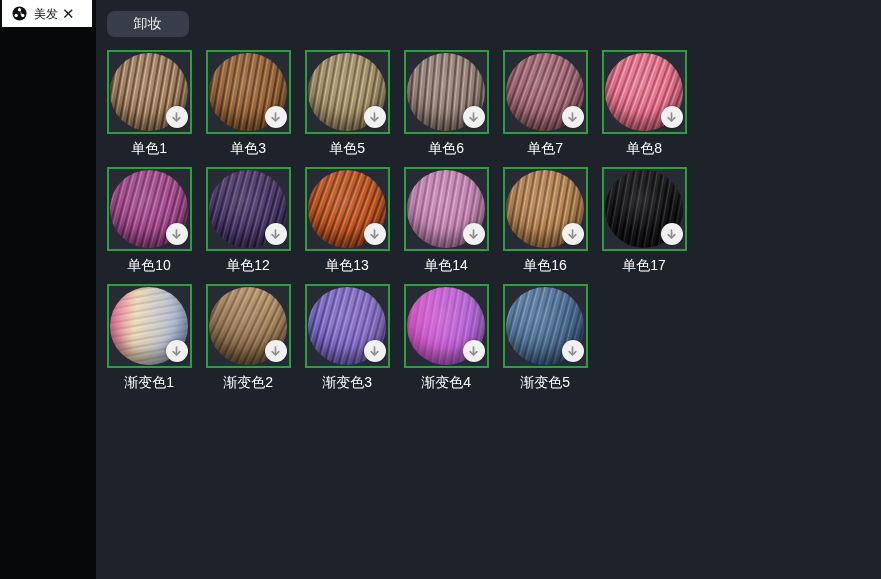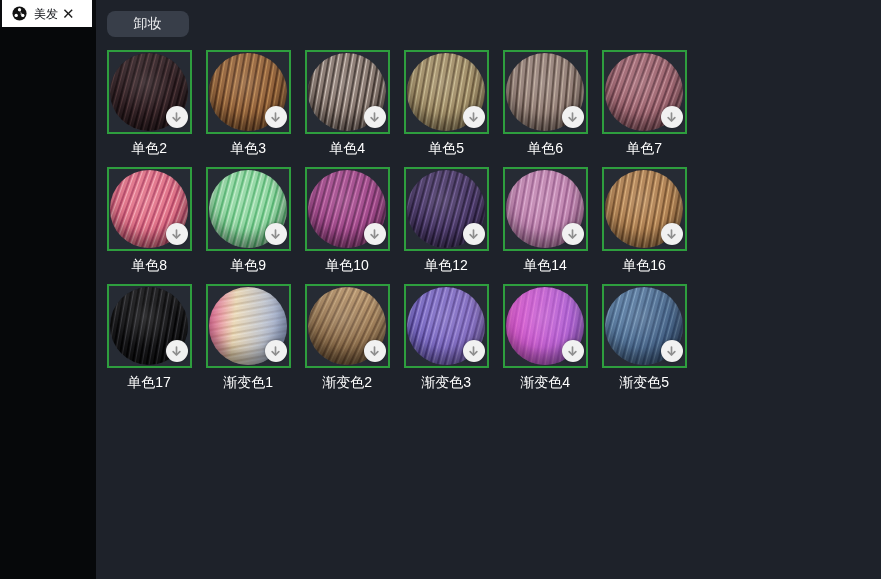--- a/index.html
+++ b/index.html
@@ -66,59 +66,47 @@
       </g>
     </svg>
     <span class="win-title">美发</span>
     <span class="spacer"></span>
     <button class="close-btn">✕</button>
   </div>
 
   <div class="content">
     <button class="remove-btn">卸妆</button>
     <div class="grid">
-
-  <div class="cell">
-    <div class="tile">
-      <div class="hair" style="background: radial-gradient(circle at 45% 38%, rgba(255, 255, 255, 0.12), rgba(255, 255, 255, 0) 48%, rgba(0, 0, 0, 0.3) 94%), repeating-linear-gradient(105deg, rgb(28, 16, 19) 0px, rgb(28, 16, 19) 1px, rgb(51, 34, 38) 2px, rgb(84, 58, 60) 3px, rgb(51, 34, 38) 4px, rgb(51, 34, 38) 6px, rgb(28, 16, 19) 7px);"></div>
-      <button class="dl-btn">
-        <svg width="13" height="13" viewBox="0 0 14 14" fill="none" stroke="#8e8e8e" stroke-width="1.8" stroke-linecap="round" stroke-linejoin="round">
-          <path d="M7 2.2 V10.2"></path>
-          <path d="M3.4 7.2 L7 10.8 L10.6 7.2"></path>
-        </svg>
-      </button>
-    </div>
-    <span class="tile-label">单色2</span>
-  </div>
+  <div class="cell">
+    <div class="tile">
+      <div class="hair" style="background: radial-gradient(circle at 45% 38%, rgba(255, 255, 255, 0.12), rgba(255, 255, 255, 0) 48%, rgba(0, 0, 0, 0.3) 94%), repeating-linear-gradient(100deg, rgb(99, 72, 47) 0px, rgb(99, 72, 47) 1px, rgb(161, 128, 98) 2px, rgb(208, 182, 148) 3px, rgb(161, 128, 98) 4px, rgb(161, 128, 98) 6px, rgb(99, 72, 47) 7px);"></div>
+      <button class="dl-btn">
+        <svg width="13" height="13" viewBox="0 0 14 14" fill="none" stroke="#8e8e8e" stroke-width="1.8" stroke-linecap="round" stroke-linejoin="round">
+          <path d="M7 2.2 V10.2"></path>
+          <path d="M3.4 7.2 L7 10.8 L10.6 7.2"></path>
+        </svg>
+      </button>
+    </div>
+    <span class="tile-label">单色1</span>
+  </div>
+
 
   <div class="cell">
     <div class="tile">
       <div class="hair" style="background: radial-gradient(circle at 45% 38%, rgba(255, 255, 255, 0.12), rgba(255, 255, 255, 0) 48%, rgba(0, 0, 0, 0.3) 94%), repeating-linear-gradient(100deg, rgb(94, 58, 32) 0px, rgb(94, 58, 32) 1px, rgb(150, 101, 60) 2px, rgb(191, 140, 85) 3px, rgb(150, 101, 60) 4px, rgb(150, 101, 60) 6px, rgb(94, 58, 32) 7px);"></div>
       <button class="dl-btn">
         <svg width="13" height="13" viewBox="0 0 14 14" fill="none" stroke="#8e8e8e" stroke-width="1.8" stroke-linecap="round" stroke-linejoin="round">
           <path d="M7 2.2 V10.2"></path>
           <path d="M3.4 7.2 L7 10.8 L10.6 7.2"></path>
         </svg>
       </button>
     </div>
     <span class="tile-label">单色3</span>
   </div>
 
-  <div class="cell">
-    <div class="tile">
-      <div class="hair" style="background: radial-gradient(circle at 45% 38%, rgba(255, 255, 255, 0.12), rgba(255, 255, 255, 0) 48%, rgba(0, 0, 0, 0.3) 94%), repeating-linear-gradient(100deg, rgb(69, 58, 53) 0px, rgb(69, 58, 53) 1px, rgb(138, 122, 114) 2px, rgb(207, 195, 186) 3px, rgb(138, 122, 114) 4px, rgb(138, 122, 114) 6px, rgb(69, 58, 53) 7px);"></div>
-      <button class="dl-btn">
-        <svg width="13" height="13" viewBox="0 0 14 14" fill="none" stroke="#8e8e8e" stroke-width="1.8" stroke-linecap="round" stroke-linejoin="round">
-          <path d="M7 2.2 V10.2"></path>
-          <path d="M3.4 7.2 L7 10.8 L10.6 7.2"></path>
-        </svg>
-      </button>
-    </div>
-    <span class="tile-label">单色4</span>
-  </div>
 
   <div class="cell">
     <div class="tile">
       <div class="hair" style="background: radial-gradient(circle at 45% 38%, rgba(255, 255, 255, 0.12), rgba(255, 255, 255, 0) 48%, rgba(0, 0, 0, 0.3) 94%), repeating-linear-gradient(100deg, rgb(111, 94, 65) 0px, rgb(111, 94, 65) 1px, rgb(163, 144, 106) 2px, rgb(202, 189, 147) 3px, rgb(163, 144, 106) 4px, rgb(163, 144, 106) 6px, rgb(111, 94, 65) 7px);"></div>
       <button class="dl-btn">
         <svg width="13" height="13" viewBox="0 0 14 14" fill="none" stroke="#8e8e8e" stroke-width="1.8" stroke-linecap="round" stroke-linejoin="round">
           <path d="M7 2.2 V10.2"></path>
           <path d="M3.4 7.2 L7 10.8 L10.6 7.2"></path>
         </svg>
       </button>
@@ -158,32 +146,20 @@
       <button class="dl-btn">
         <svg width="13" height="13" viewBox="0 0 14 14" fill="none" stroke="#8e8e8e" stroke-width="1.8" stroke-linecap="round" stroke-linejoin="round">
           <path d="M7 2.2 V10.2"></path>
           <path d="M3.4 7.2 L7 10.8 L10.6 7.2"></path>
         </svg>
       </button>
     </div>
     <span class="tile-label">单色8</span>
   </div>
 
-  <div class="cell">
-    <div class="tile">
-      <div class="hair" style="background: radial-gradient(circle at 45% 38%, rgba(255, 255, 255, 0.12), rgba(255, 255, 255, 0) 48%, rgba(0, 0, 0, 0.3) 94%), repeating-linear-gradient(105deg, rgb(88, 181, 115) 0px, rgb(88, 181, 115) 1px, rgb(147, 216, 164) 2px, rgb(194, 238, 203) 3px, rgb(147, 216, 164) 4px, rgb(147, 216, 164) 6px, rgb(88, 181, 115) 7px);"></div>
-      <button class="dl-btn">
-        <svg width="13" height="13" viewBox="0 0 14 14" fill="none" stroke="#8e8e8e" stroke-width="1.8" stroke-linecap="round" stroke-linejoin="round">
-          <path d="M7 2.2 V10.2"></path>
-          <path d="M3.4 7.2 L7 10.8 L10.6 7.2"></path>
-        </svg>
-      </button>
-    </div>
-    <span class="tile-label">单色9</span>
-  </div>
 
   <div class="cell">
     <div class="tile">
       <div class="hair" style="background: radial-gradient(circle at 45% 38%, rgba(255, 255, 255, 0.12), rgba(255, 255, 255, 0) 48%, rgba(0, 0, 0, 0.3) 94%), repeating-linear-gradient(105deg, rgb(113, 49, 99) 0px, rgb(113, 49, 99) 1px, rgb(163, 74, 141) 2px, rgb(200, 115, 174) 3px, rgb(163, 74, 141) 4px, rgb(163, 74, 141) 6px, rgb(113, 49, 99) 7px);"></div>
       <button class="dl-btn">
         <svg width="13" height="13" viewBox="0 0 14 14" fill="none" stroke="#8e8e8e" stroke-width="1.8" stroke-linecap="round" stroke-linejoin="round">
           <path d="M7 2.2 V10.2"></path>
           <path d="M3.4 7.2 L7 10.8 L10.6 7.2"></path>
         </svg>
       </button>
@@ -198,20 +174,32 @@
       <button class="dl-btn">
         <svg width="13" height="13" viewBox="0 0 14 14" fill="none" stroke="#8e8e8e" stroke-width="1.8" stroke-linecap="round" stroke-linejoin="round">
           <path d="M7 2.2 V10.2"></path>
           <path d="M3.4 7.2 L7 10.8 L10.6 7.2"></path>
         </svg>
       </button>
     </div>
     <span class="tile-label">单色12</span>
   </div>
 
+  <div class="cell">
+    <div class="tile">
+      <div class="hair" style="background: radial-gradient(circle at 45% 38%, rgba(255, 255, 255, 0.12), rgba(255, 255, 255, 0) 48%, rgba(0, 0, 0, 0.3) 94%), repeating-linear-gradient(110deg, rgb(126, 52, 20) 0px, rgb(126, 52, 20) 1px, rgb(188, 85, 38) 2px, rgb(224, 128, 60) 3px, rgb(188, 85, 38) 4px, rgb(188, 85, 38) 6px, rgb(126, 52, 20) 7px);"></div>
+      <button class="dl-btn">
+        <svg width="13" height="13" viewBox="0 0 14 14" fill="none" stroke="#8e8e8e" stroke-width="1.8" stroke-linecap="round" stroke-linejoin="round">
+          <path d="M7 2.2 V10.2"></path>
+          <path d="M3.4 7.2 L7 10.8 L10.6 7.2"></path>
+        </svg>
+      </button>
+    </div>
+    <span class="tile-label">单色13</span>
+  </div>
 
   <div class="cell">
     <div class="tile">
       <div class="hair" style="background: radial-gradient(circle at 45% 38%, rgba(255, 255, 255, 0.12), rgba(255, 255, 255, 0) 48%, rgba(0, 0, 0, 0.3) 94%), repeating-linear-gradient(100deg, rgb(156, 97, 144) 0px, rgb(156, 97, 144) 1px, rgb(194, 135, 178) 2px, rgb(220, 171, 208) 3px, rgb(194, 135, 178) 4px, rgb(194, 135, 178) 6px, rgb(156, 97, 144) 7px);"></div>
       <button class="dl-btn">
         <svg width="13" height="13" viewBox="0 0 14 14" fill="none" stroke="#8e8e8e" stroke-width="1.8" stroke-linecap="round" stroke-linejoin="round">
           <path d="M7 2.2 V10.2"></path>
           <path d="M3.4 7.2 L7 10.8 L10.6 7.2"></path>
         </svg>
       </button>

